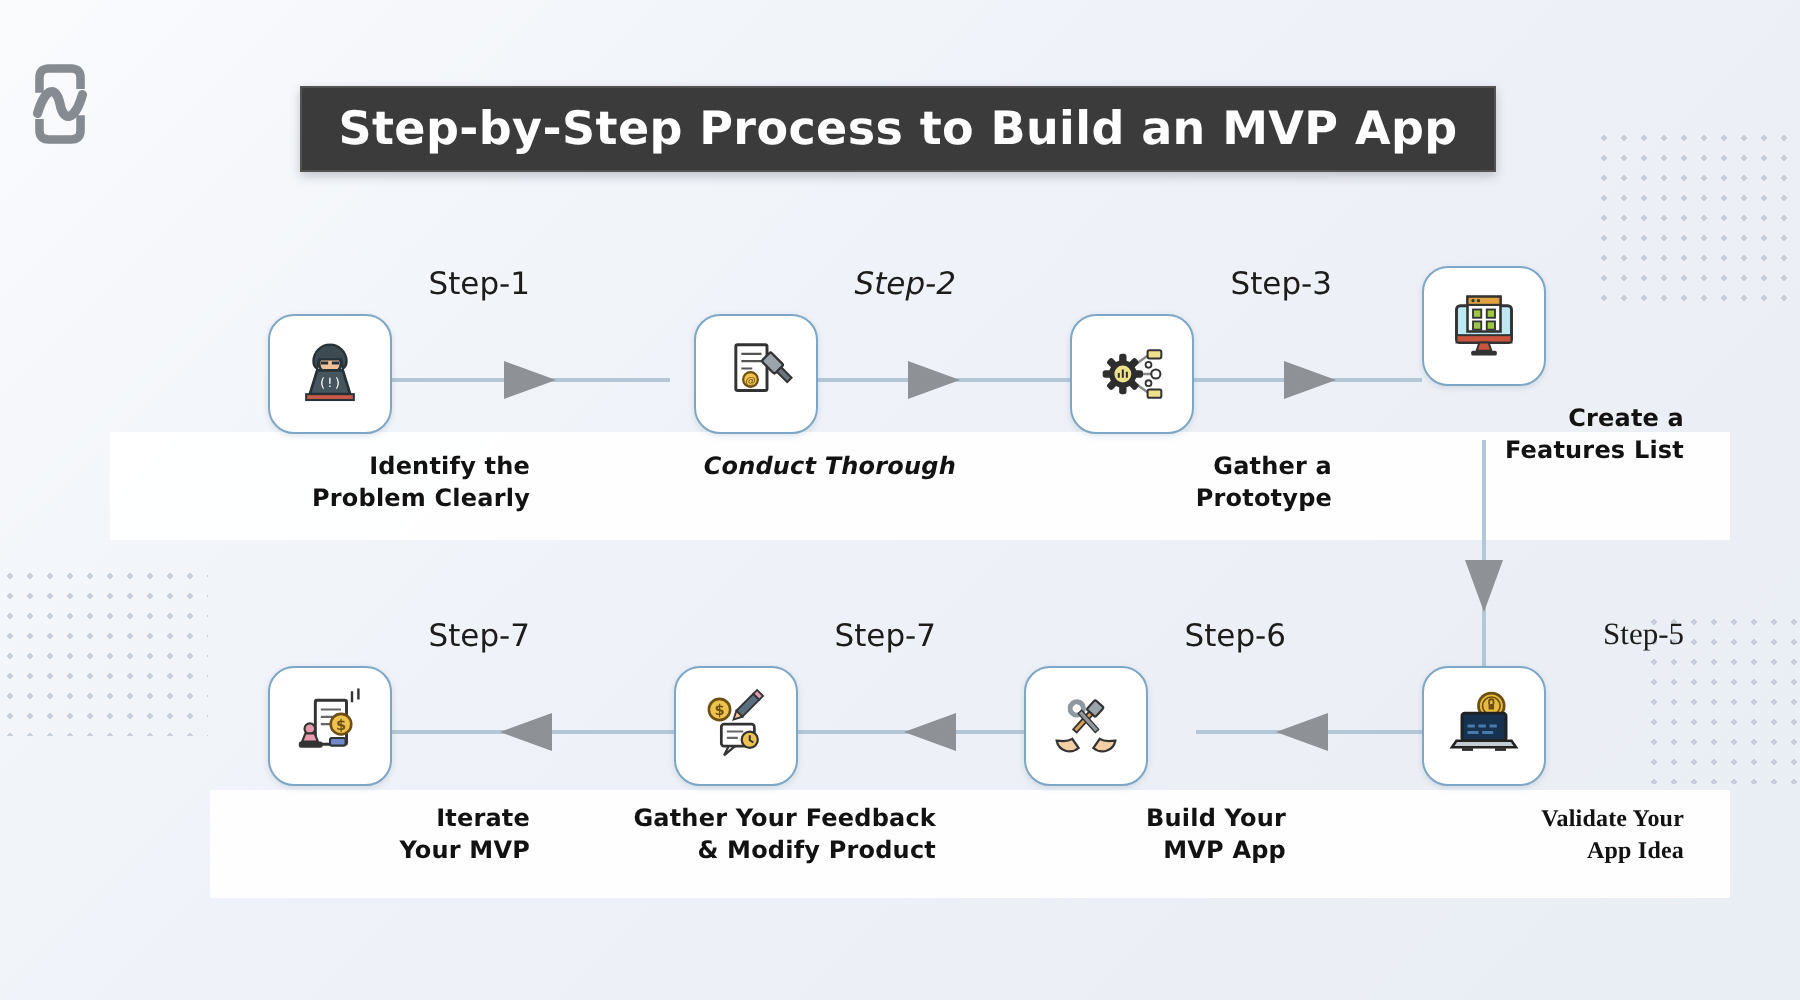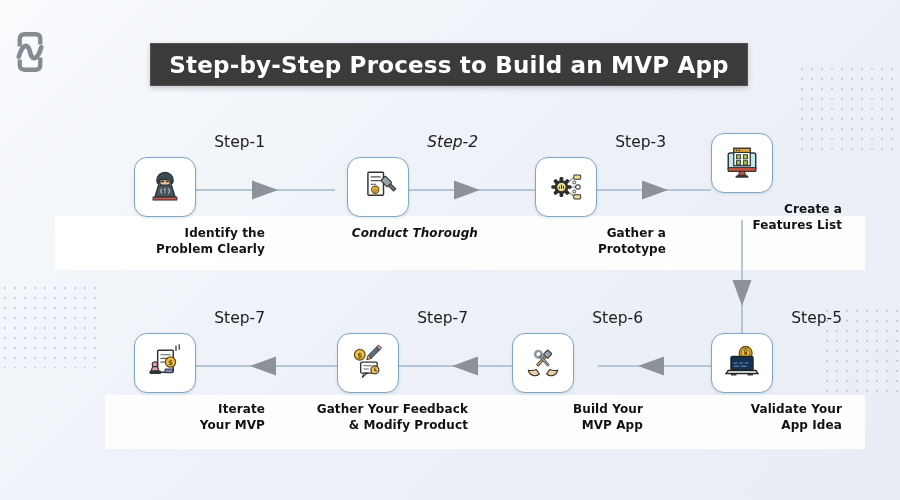--- a/index.html
+++ b/index.html
@@ -37,21 +37,21 @@
   .band-top    { left: 55px;  top: 216px; width: 810px; height: 54px; }
   .band-bottom { left: 105px; top: 395px; width: 760px; height: 54px; }
 
   .connector-layer { position: absolute; left: 0; top: 0; z-index: 2; }
 
   
   .step { position: absolute; width: 200px; text-align: right; z-index: 3; }
   .row1 { top: 133px; }
   .row2 { top: 309px; }
   .s1 { left: 65px; }  .s2 { left: 278px; font-style: italic; } .s3 { left: 466px; } .s4 { left: 642px; }
-  .s5 { left: 642px; } .s6 { left: 443px; } .s7 { left: 268px; } .s8 { left: 65px; }
+  .s5 { left: 642px; font-family: Liberation Serif, serif; } .s6 { left: 443px; } .s7 { left: 268px; } .s8 { left: 65px; }
   .step-label { font-size: 15.5px; color: #1c1c1c; margin-bottom: 6px; }
   .icon-box {
     width: 62px; height: 60px; margin: 0 auto;
     background: #ffffff; border: 1.6px solid #7ea7c6; border-radius: 13px;
     display: flex; align-items: center; justify-content: center;
     box-shadow: 0 1px 3px rgba(80,110,140,.18);
   }
   .icon-box svg { width: 44px; height: 44px; }
   .step-name {
     margin-top: 9px; font-size: 12px; font-weight: 700; color: #121212;

